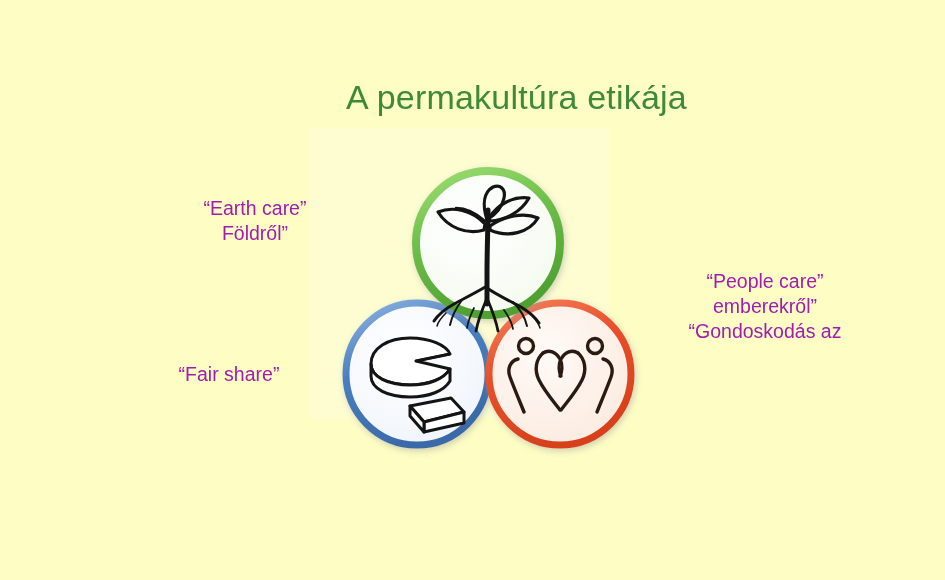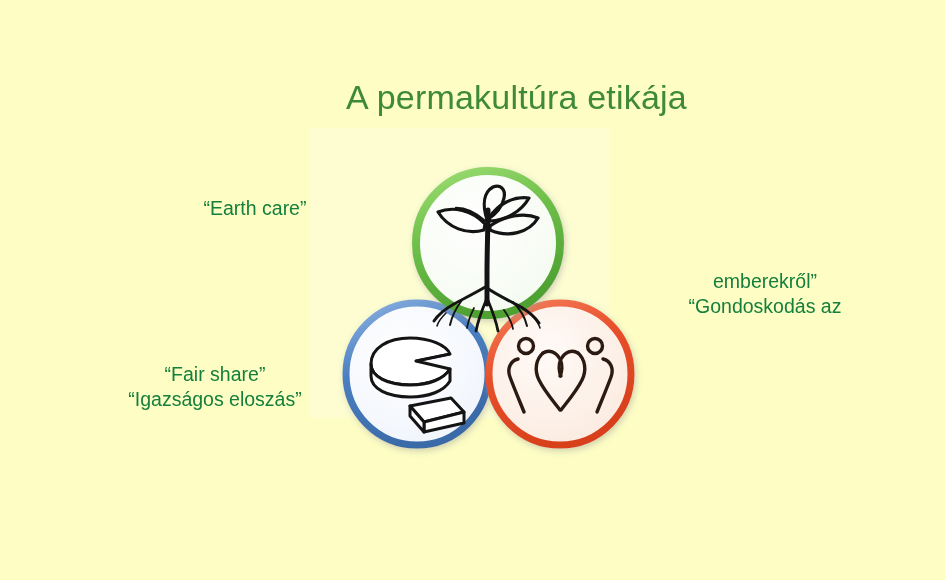--- a/index.html
+++ b/index.html
@@ -42,29 +42,29 @@
     text-align: center;
     font-size: 34px;
     color: #3e8a3a;
     letter-spacing: .2px;
     white-space: nowrap;
     padding-left: 44px;
   }
 
   .label {
     position: absolute;
-    color: #15803d;
+    color: #a21caf;
     font-size: 19.5px;
     line-height: 25px;
     text-align: center;
     white-space: nowrap;
   }
   #label-earth  { left: 120px; top: 196px; width: 270px; }
   #label-people { left: 625px; top: 269px; width: 280px; }
-  #label-fair   { left: 75px;  top: 362px; width: 280px; }
+  #label-fair   { left: 89px;  top: 362px; width: 280px; }
 
   
   #venn {
     position: absolute;
     left: 338px;
     top: 158px;
     width: 306px;
     height: 300px;
   }
   #venn svg { display: block; }
@@ -73,30 +73,31 @@
 <body>
 
 <div id="slide">
 
   <div id="bg-panel"></div>
 
   <div id="title">A permakultúra etikája</div>
 
   <div class="label" id="label-earth">
     <div>“Earth care”</div>
+    <div>Földről”</div>
   </div>
 
   <div class="label" id="label-people">
+    <div>“People care”</div>
     <div>emberekről”</div>
     <div>“Gondoskodás az</div>
   </div>
 
   <div class="label" id="label-fair">
     <div>“Fair share”</div>
-    <div>“Igazságos eloszás”</div>
   </div>
 
   <div id="venn">
     <svg width="306" height="300" viewBox="0 0 306 300" xmlns="http://www.w3.org/2000/svg">
       <defs>
         <linearGradient id="gradGreen" x1="0" y1="0" x2="0.35" y2="1">
           <stop offset="0%" stop-color="#9ede74"></stop>
           <stop offset="45%" stop-color="#6fc04a"></stop>
           <stop offset="100%" stop-color="#4fa232"></stop>
         </linearGradient>

